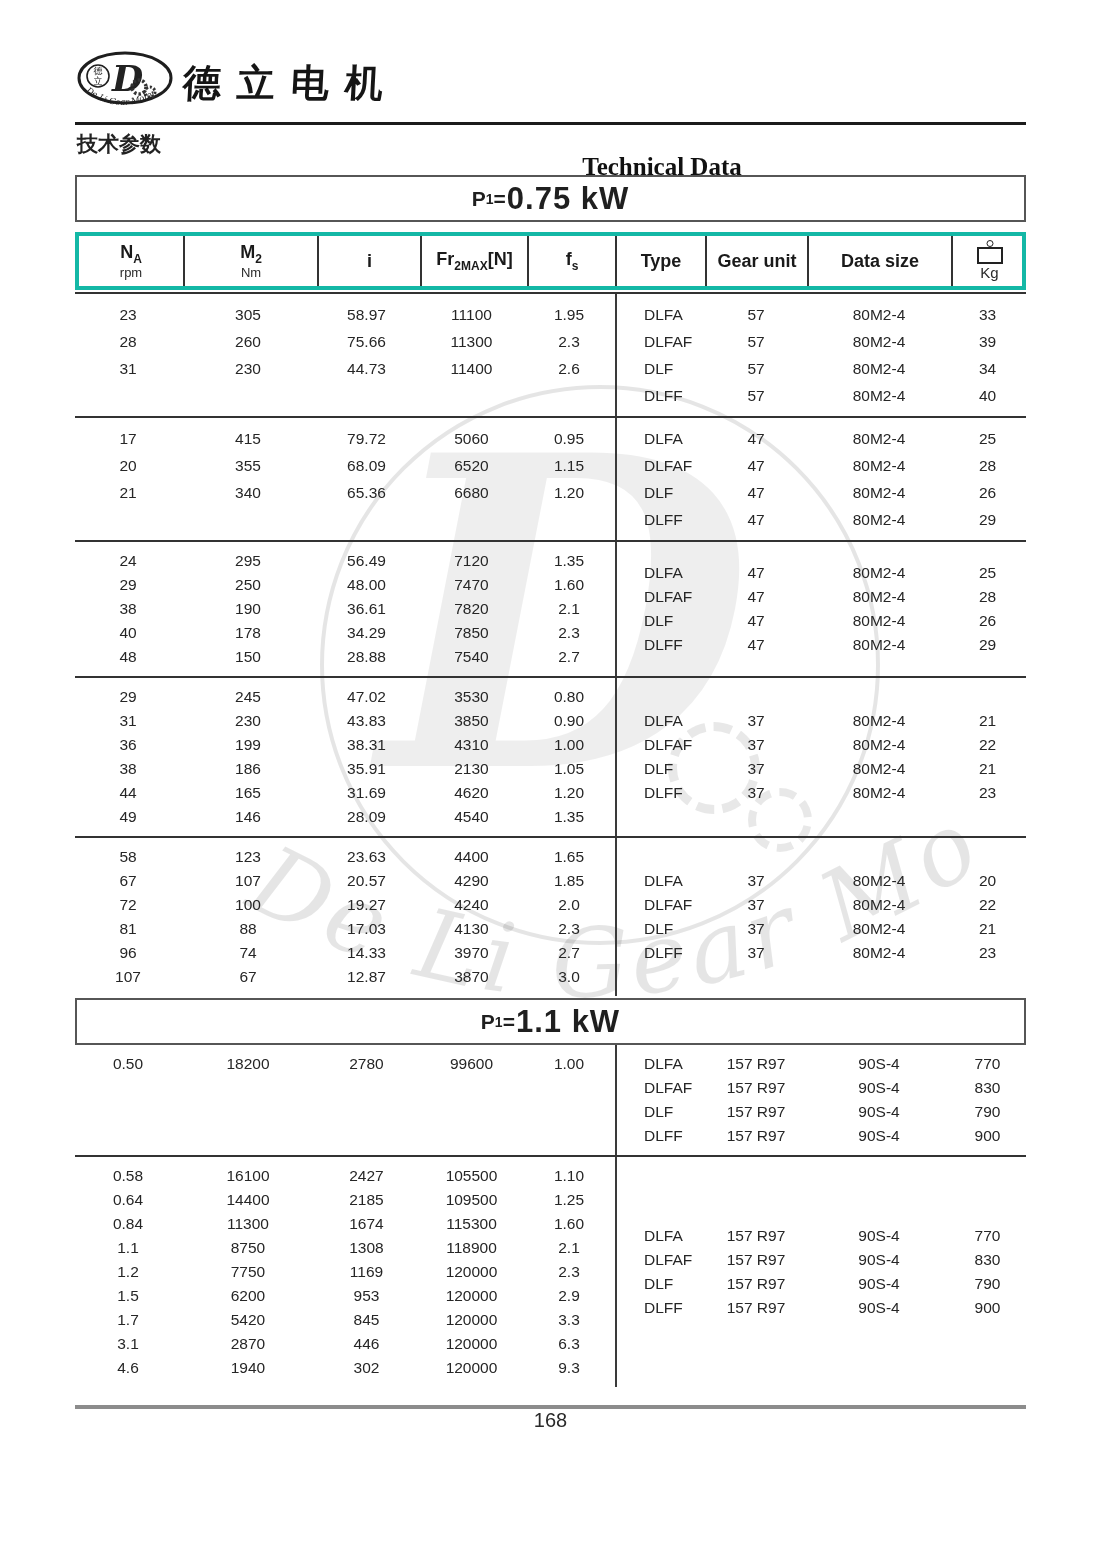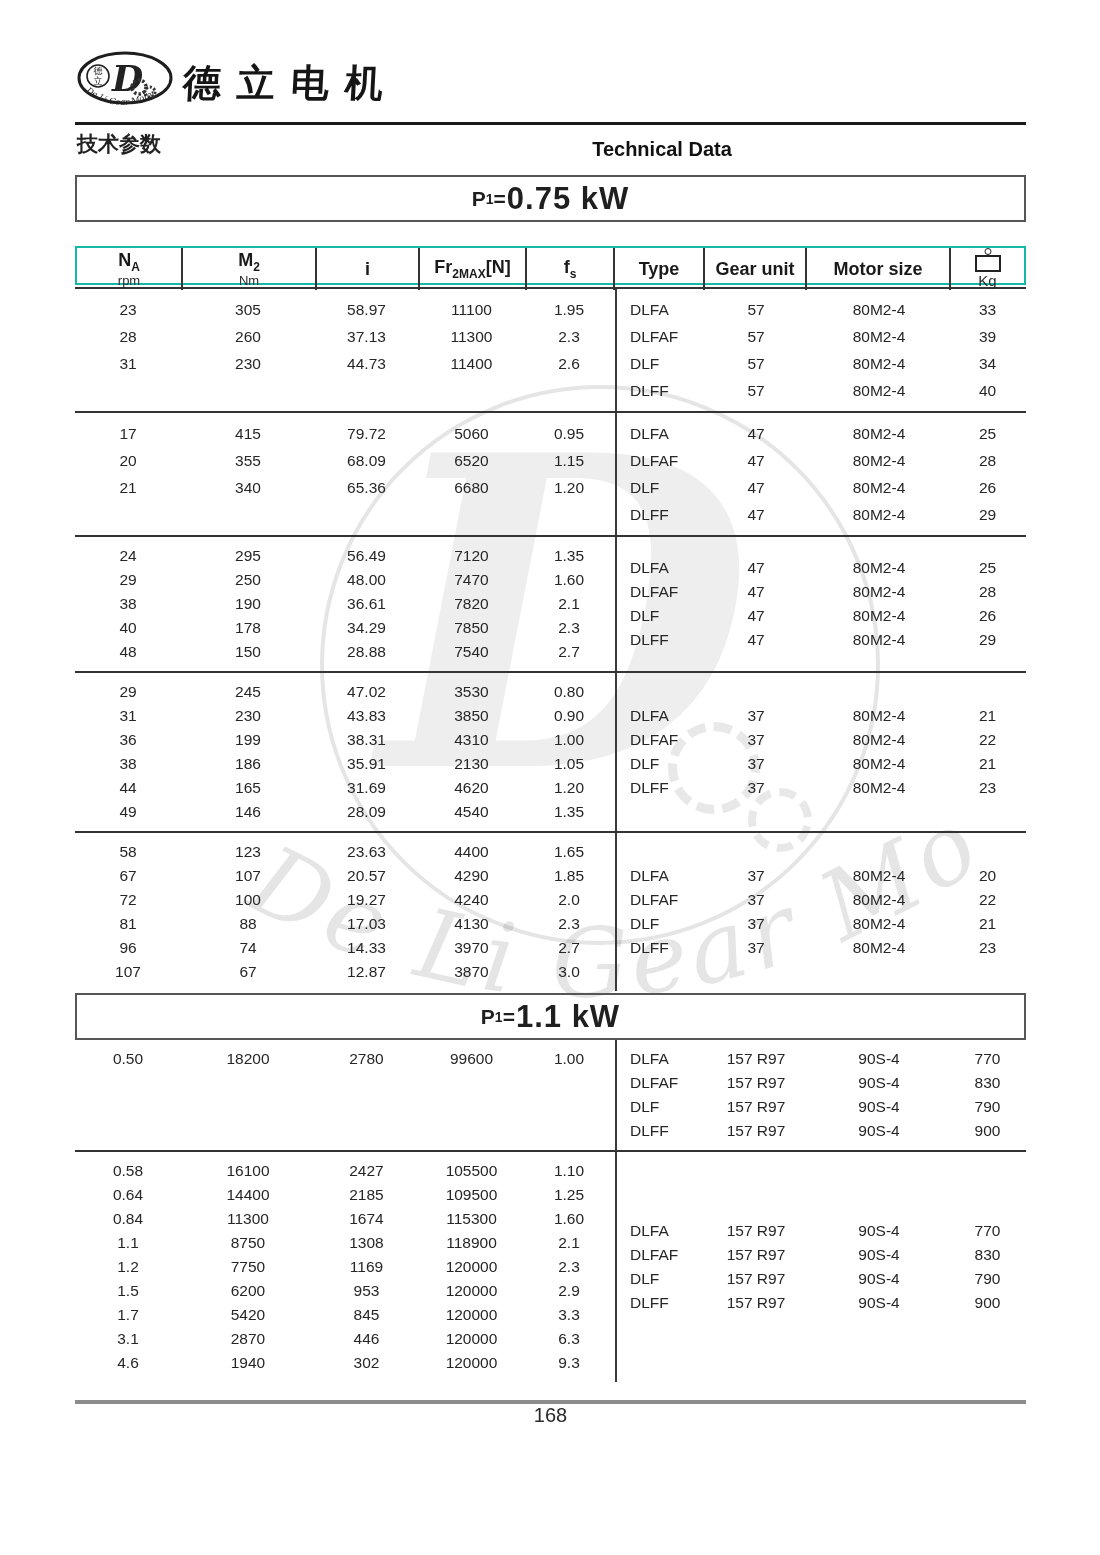--- a/index.html
+++ b/index.html
@@ -16,36 +16,36 @@
   .logo-svg { position:absolute; left:0px; top:50px; }
   .brand-title {
     position:absolute; left:108px; top:58px; font-family:"DejaVu Serif", serif;
     font-size:38px; font-weight:bold; letter-spacing:16px; color:#151515; transform:skewX(-3deg);
     white-space:nowrap;
   }
 
   
   .labels-row { position:relative; height:50px; }
   .label-cn { position:absolute; left:2px; top:5px; font-size:21px; font-weight:bold; color:#222; }
-  .label-en { position:absolute; left:437px; top:13px; width:300px; text-align:center; font-size:20px; font-weight:bold; color:#111; }
+  .label-en { position:absolute; left:437px; top:28px; width:300px; text-align:center; font-size:25px; font-weight:bold; color:#111;font-family:Liberation Serif, serif; }
 
   
   .power-box {
     box-sizing:border-box; height:47px; border:2px solid #565656;
     display:flex; align-items:center; justify-content:center; background:transparent;
   }
   .power-box .p-small { font-size:21px; font-weight:bold; }
   .power-box .p-sub { font-size:14px; font-weight:bold; vertical-align:-4px; }
   .power-box .p-big { font-size:31px; font-weight:bold; letter-spacing:1px; margin-left:1px; }
 
   
   .cols-grid {
-    box-sizing:border-box; width:951px; margin-top:24px; height:39px;
+    box-sizing:border-box; width:951px; margin-top:10px; height:58px;
     display:grid; grid-template-columns:106px 134px 103px 107px 88px 90px 102px 144px 73px;
-    border:2px solid #14b8a6;
+    border:4px solid #14b8a6;
   }
   .col-cell {
     border-right:2px solid #333; display:flex; flex-direction:column;
     align-items:center; justify-content:center; line-height:1.12;
   }
   .col-cell:last-child { border-right:none; }
   .col-main { font-size:18px; font-weight:bold; color:#1a1a1a; }
   .col-main sub { font-size:12px; font-weight:bold; }
   .col-unit { font-size:13px; color:#2a2a2a; }
   .kg-icon { width:22px; height:13px; border:2px solid #222; position:relative; margin:7px 0 1px; background:transparent; }
@@ -57,21 +57,21 @@
   .block { display:flex; border-bottom:2px solid #333; }
   .block.last { border-bottom:none; }
   .block .left { width:540px; box-sizing:border-box; display:flex; flex-direction:column; padding:7px 0; }
   .block .right { width:411px; box-sizing:border-box; border-left:2px solid #3a3a3a;
     display:flex; flex-direction:column; padding:7px 0; }
   .left-row { display:grid; grid-template-columns:106px 134px 103px 107px 88px; }
   .right-row { display:grid; grid-template-columns:88px 102px 144px 73px; }
   .rh27 .left-row, .rh27 .right-row { line-height:27px; }
   .rh24 .left-row, .rh24 .right-row { line-height:24px; }
   .cell { font-size:15.5px; text-align:center; color:#262626; }
-  .cell.type { text-align:left; padding-left:13px; }
+  .cell.type { text-align:left; padding-left:27px; }
 
   
   .footer-rule { height:4px; background:#8c8c8c; margin-top:18px; }
   .page-number { text-align:center; font-size:20px; color:#2a2a2a; margin-top:0; }
 
   .wm-d {
     position:absolute; left:380px; top:400px; font-family:"DejaVu Serif", serif;
     font-style:italic; font-weight:bold; font-size:430px; line-height:1; color:rgba(0,0,0,0.065);
   }
   .wm-gear1 { position:absolute; left:668px; top:722px; width:92px; height:92px;
@@ -144,42 +144,42 @@
     <div class="col-cell">
       <span class="col-main"><span>f</span><sub>s</sub></span>
     </div>
     <div class="col-cell">
       <span class="col-main">Type</span>
     </div>
     <div class="col-cell">
       <span class="col-main">Gear unit</span>
     </div>
     <div class="col-cell">
-      <span class="col-main">Motor size</span>
+      <span class="col-main">Data size</span>
     </div>
     <div class="col-cell">
       <span class="kg-icon"></span>
       <span class="col-unit" style="font-size:15px">Kg</span>
     </div>
   </div>
 
   <div class="data-area-first">
       <div class="block rh27">
         <div class="left">
           <div class="left-row">
             <span class="cell">23</span>
             <span class="cell">305</span>
             <span class="cell">58.97</span>
             <span class="cell">11100</span>
             <span class="cell">1.95</span>
           </div>
           <div class="left-row">
             <span class="cell">28</span>
             <span class="cell">260</span>
-            <span class="cell">37.13</span>
+            <span class="cell">75.66</span>
             <span class="cell">11300</span>
             <span class="cell">2.3</span>
           </div>
           <div class="left-row">
             <span class="cell">31</span>
             <span class="cell">230</span>
             <span class="cell">44.73</span>
             <span class="cell">11400</span>
             <span class="cell">2.6</span>
           </div>

